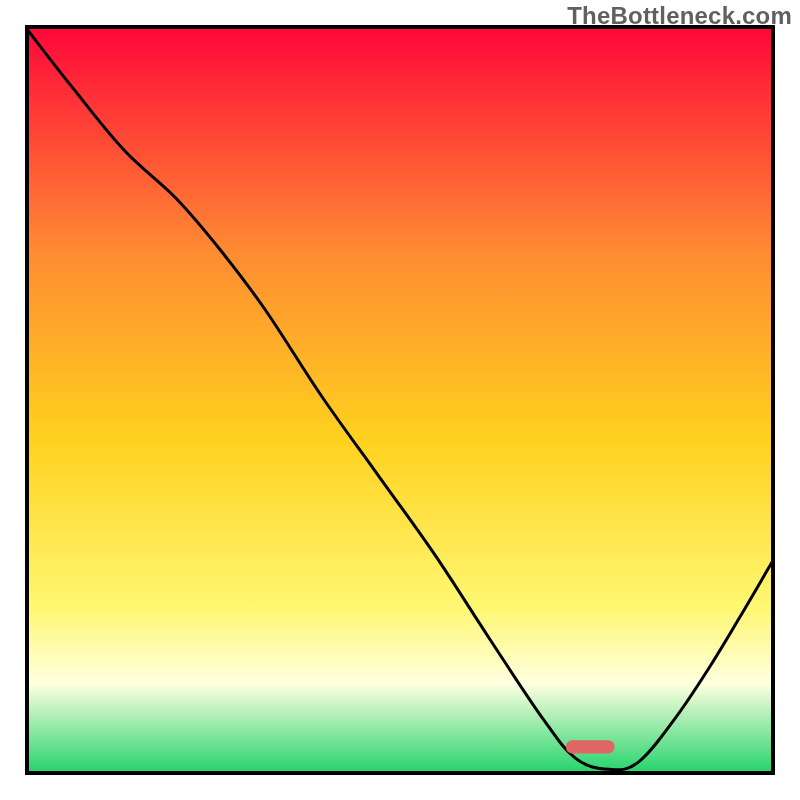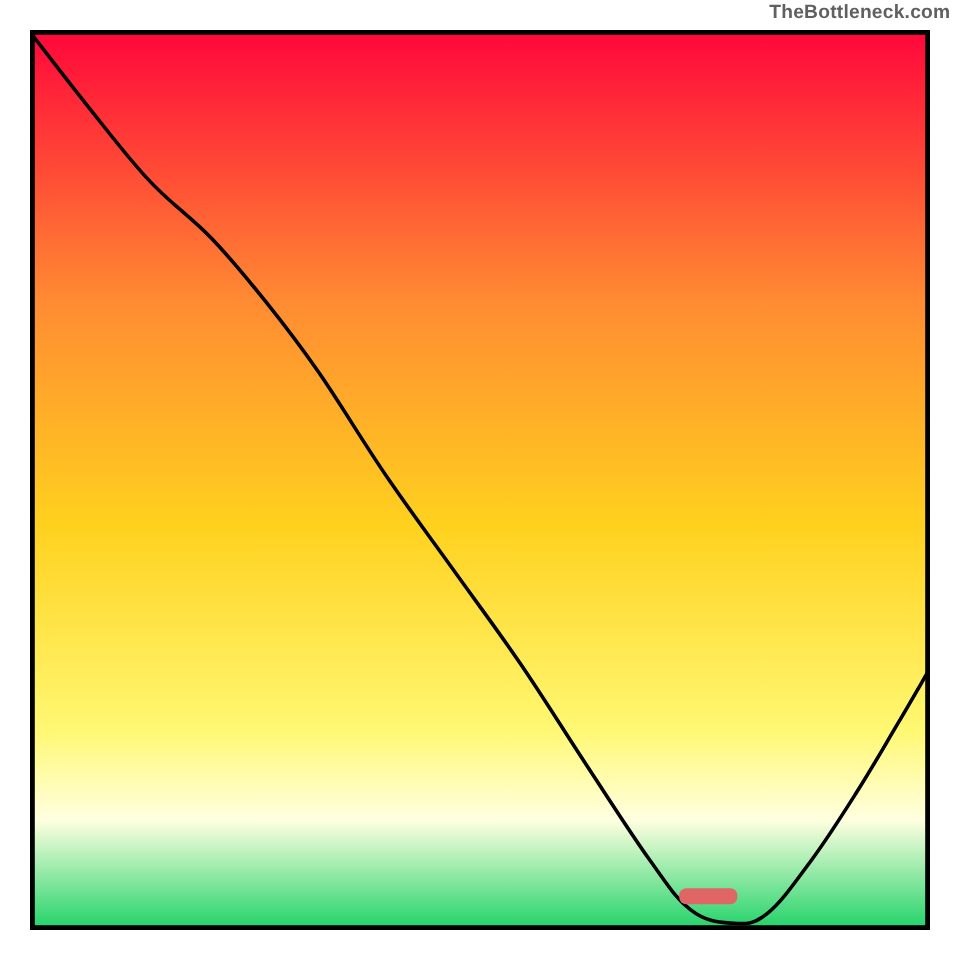--- a/index.html
+++ b/index.html
@@ -12,21 +12,21 @@
   }
   .wrap {
     position: relative;
     width: 800px;
     height: 800px;
   }
   .watermark {
     position: absolute;
     top: 2px;
     right: 8px;
-    font-size: 16px;
+    font-size: 24px;
     font-weight: 600;
     color: #606060;
     letter-spacing: 0.2px;
   }
   svg {
     position: absolute;
     top: 0;
     left: 0;
   }
 </style>

